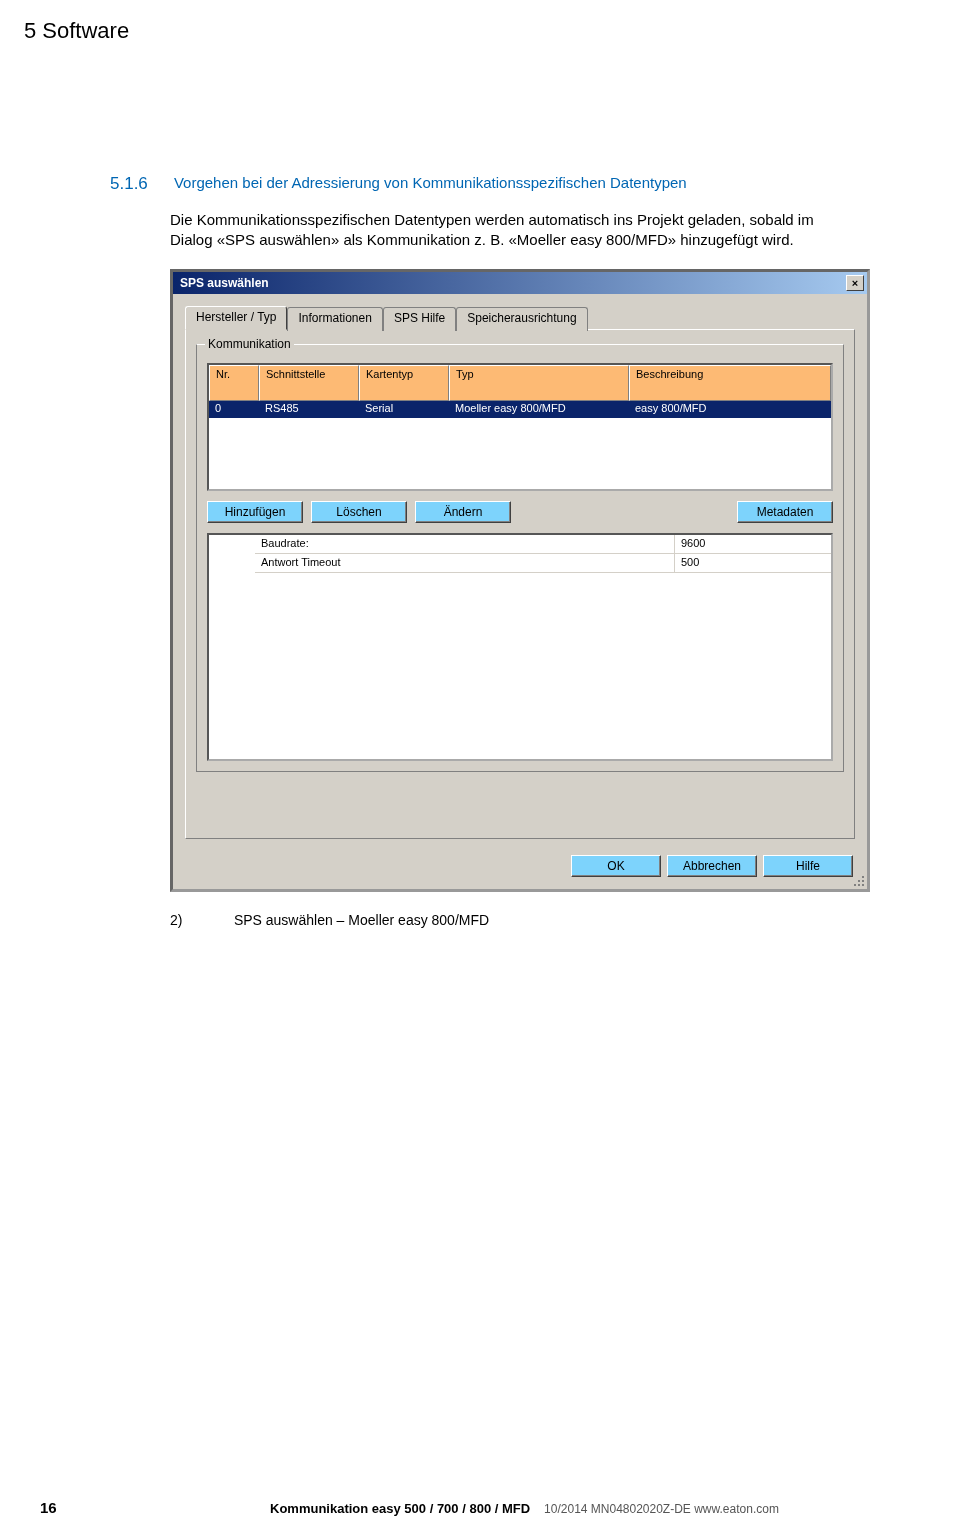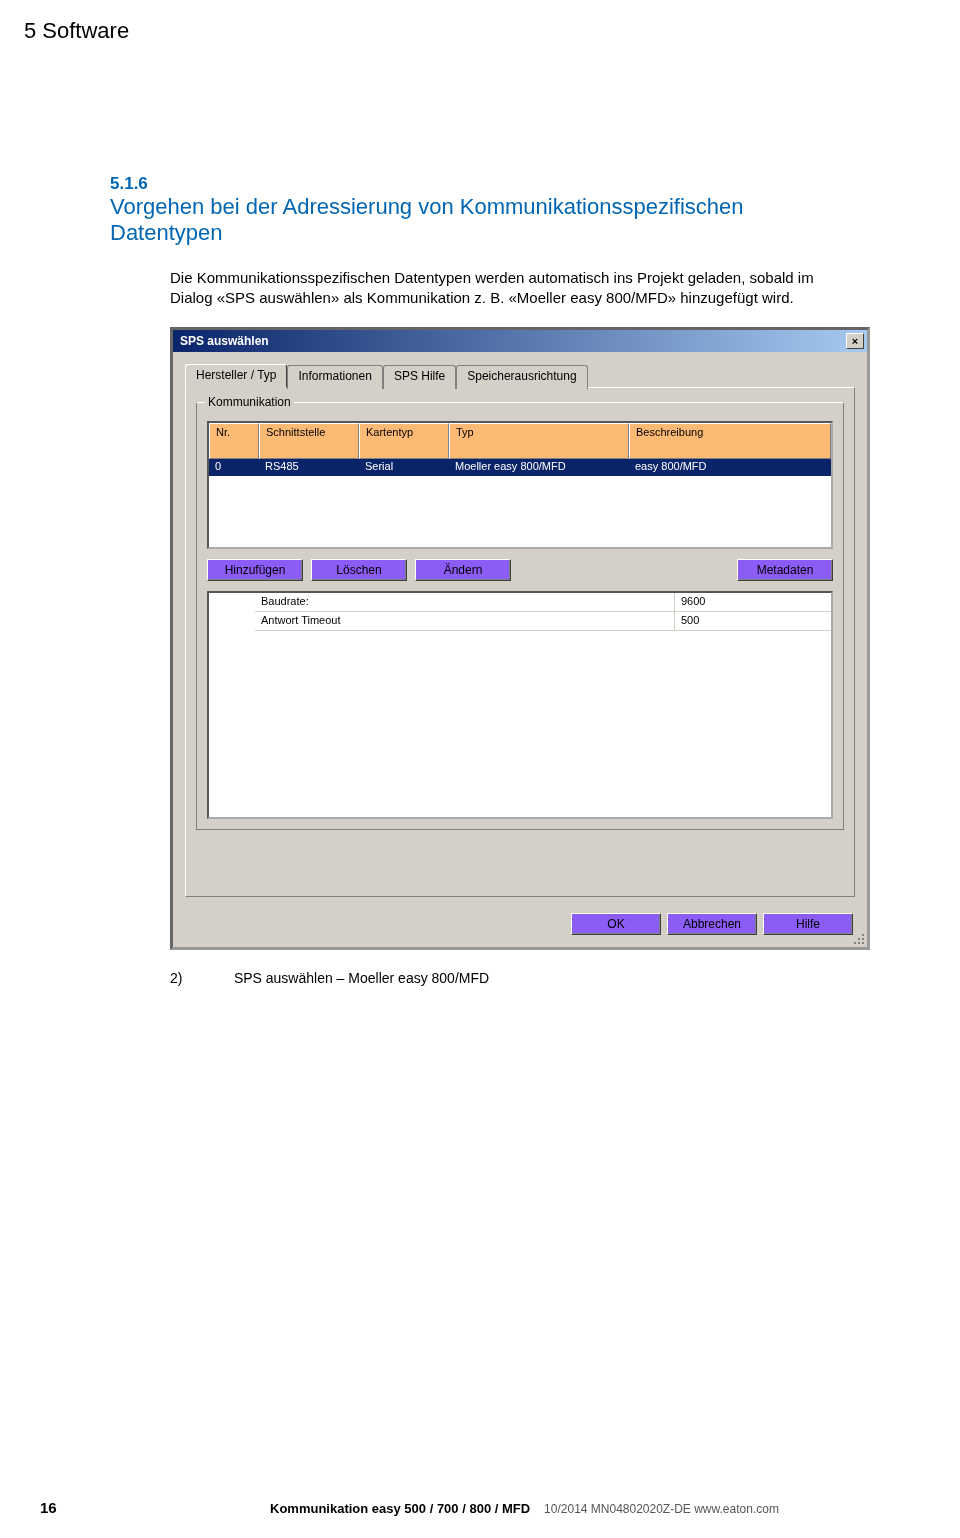--- a/index.html
+++ b/index.html
@@ -17,33 +17,33 @@
     font-size: 22px;
     font-weight: 400;
   }
   .section-block {
     margin: 130px 0 0 110px;
     width: 740px;
   }
   .section-num {
     color: #0066b3;
     font-size: 17px;
-    font-weight: 700;
+    font-weight: 400;
     display: inline-block;
     width: 60px;
     vertical-align: top;
   }
   .section-title {
     color: #0066b3;
-    font-size: 22px;
+    font-size: 15px;
     font-weight: 400;
     display: inline-block;
   }
   .section-body {
-    margin: 22px 0 0 60px;
+    margin: 16px 0 0 60px;
     font-size: 15px;
     line-height: 1.35;
     width: 660px;
   }
 
   
   .dialog-frame {
     margin: 18px 0 0 60px;
     width: 700px;
     border: 3px solid #666;
@@ -166,21 +166,21 @@
   .w-kt { width: 90px; }
   .w-typ { width: 180px; }
   .w-besch { flex: 1; }
 
   .btn-row {
     display: flex;
     gap: 8px;
     margin-top: 10px;
   }
   .win-btn {
-    background: #8b5cf6;
+    background: #7dd3fc;
     border: 1px solid #fff;
     border-right-color: #404040;
     border-bottom-color: #404040;
     box-shadow: inset -1px -1px 0 #808080;
     padding: 3px 0;
     font-size: 12px;
     text-align: center;
     cursor: pointer;
     width: 96px;
   }

